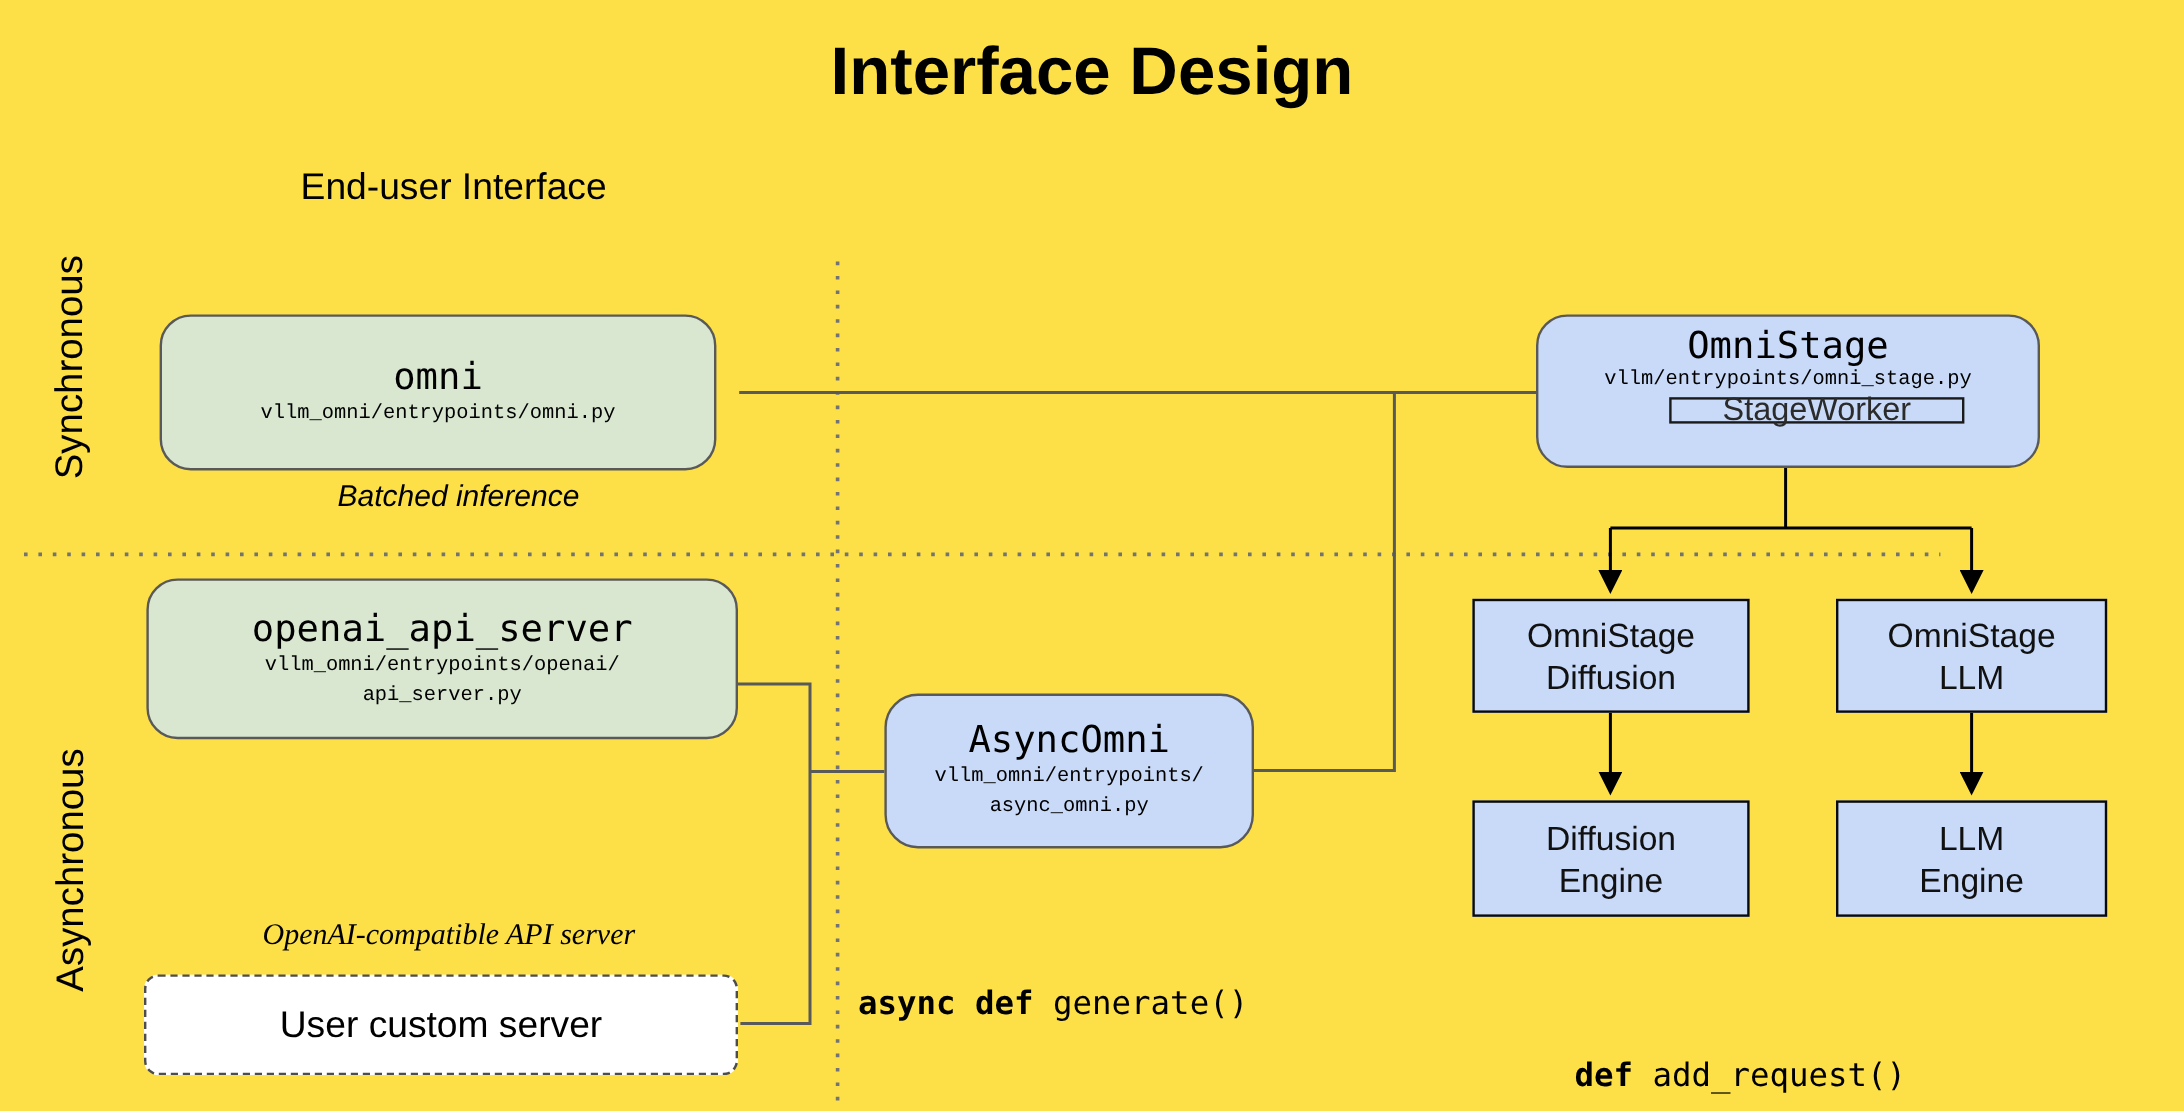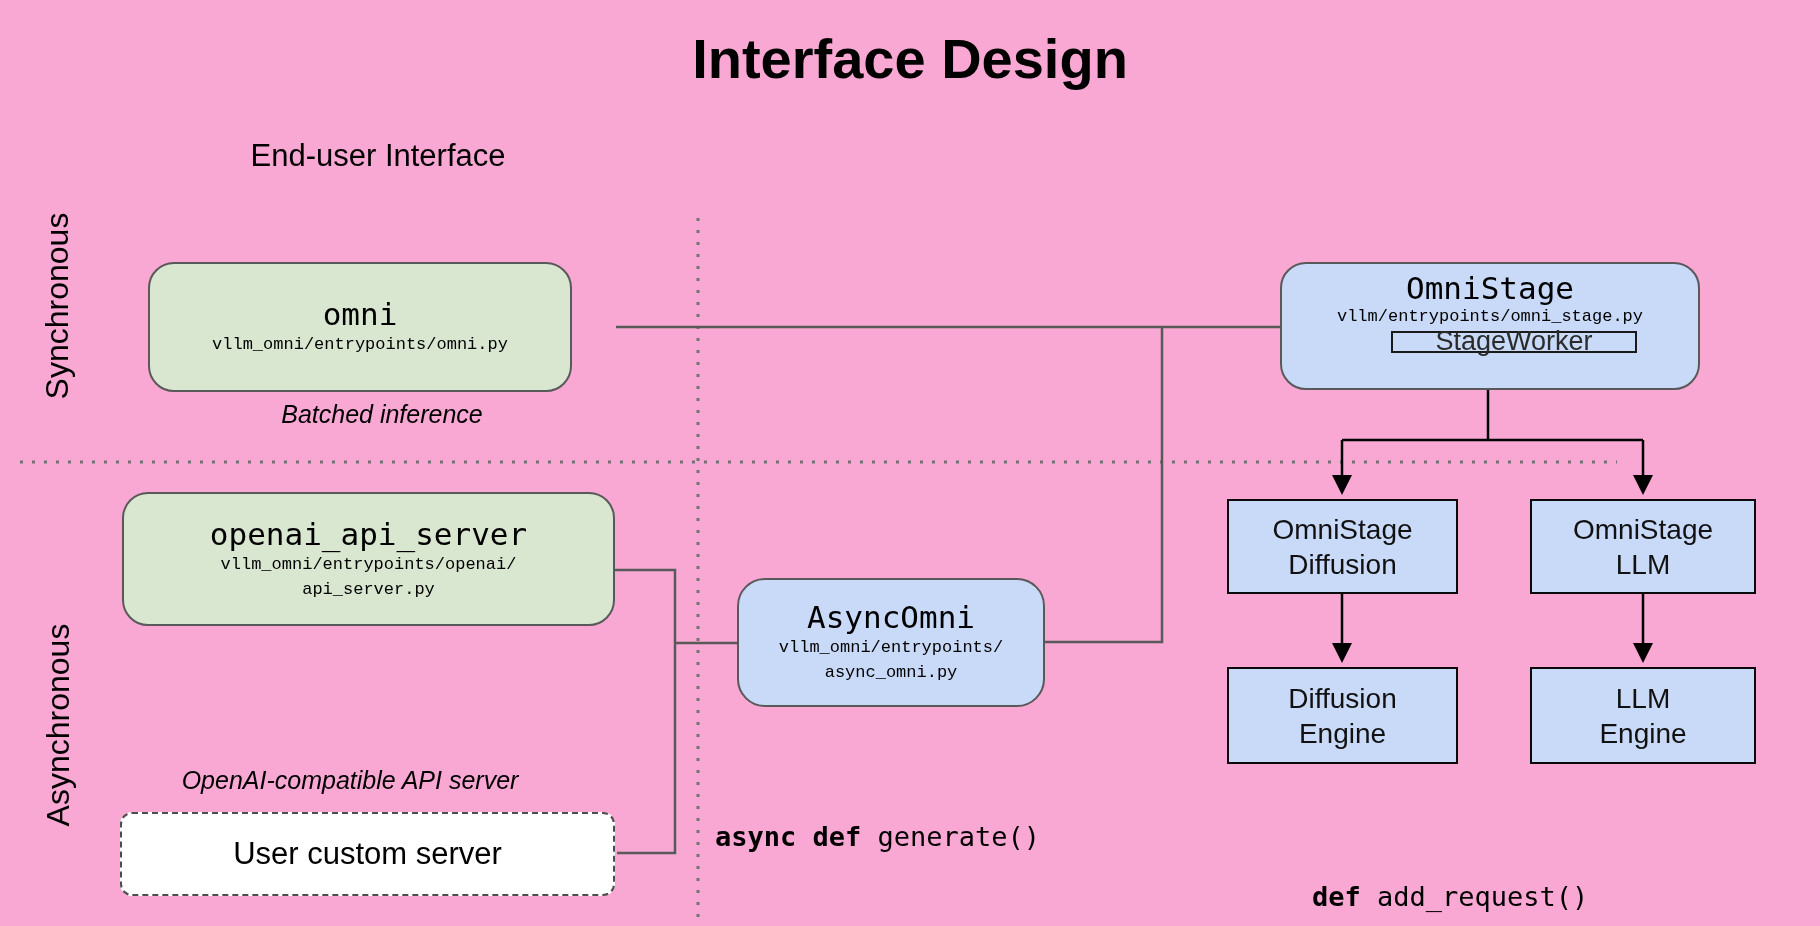--- a/index.html
+++ b/index.html
@@ -1,17 +1,17 @@
 <!DOCTYPE html>
 <html><head>
 <meta charset="utf-8">
 <style>
   html,body { margin:0; padding:0; background:#ffffff; }
   #canvas {
-    position:relative; width:1820px; height:926px; background:#f9a8d4;
+    position:relative; width:1820px; height:926px; background:#fde047;
     font-family:"Liberation Sans", sans-serif; color:#000; overflow:hidden;
   }
   .abs { position:absolute; }
   #title {
     left:0; top:26px; width:1820px; text-align:center;
     font-size:56px; font-weight:700; letter-spacing:0px;
   }
   .col-header { font-size:31px; font-weight:400; text-align:center; }
   .col-path   { font-family:"DejaVu Sans Mono", monospace; font-size:17px; text-align:center; }
   .vlabel {
@@ -80,32 +80,32 @@
   </svg>
 
   <div class="abs" id="title">Interface Design</div>
 
   <div class="abs col-header" style="left:128px; top:138px; width:500px;">End-user Interface</div>
 
 
   <div class="abs vlabel" style="left:-65px; top:286px; width:244px; height:40px;">Synchronous</div>
   <div class="abs vlabel" style="left:-72px; top:705px; width:260px; height:40px;">Asynchronous</div>
 
-  <div class="rounded-node green" style="left:148px; top:262px; width:424px; height:130px;">
+  <div class="rounded-node green" style="left:133px; top:262px; width:464px; height:130px;">
     <div class="node-title">omni</div>
     <div class="node-path">vllm_omni/entrypoints/omni.py</div>
   </div>
   <div class="caption" style="left:148px; top:400px; width:468px;">Batched inference</div>
 
-  <div class="rounded-node green" style="left:122px; top:492px; width:493px; height:134px;">
+  <div class="rounded-node green" style="left:122px; top:482px; width:493px; height:134px;">
     <div class="node-title">openai_api_server</div>
     <div class="node-path">vllm_omni/entrypoints/openai/</div>
     <div class="node-path">api_server.py</div>
   </div>
-  <div class="caption" style="left:100px; top:766px; width:500px;">OpenAI-compatible API server</div>
+  <div class="caption" style="left:124px; top:766px; width:500px;font-family:Liberation Serif, serif;">OpenAI-compatible API server</div>
 
   <div class="dashed-node" style="left:120px; top:812px; width:495px; height:84px;">
     <div>User custom server</div>
   </div>
 
   <div class="rounded-node blue" style="left:737px; top:578px; width:308px; height:129px; border-radius:28px;">
     <div class="node-title">AsyncOmni</div>
     <div class="node-path">vllm_omni/entrypoints/</div>
     <div class="node-path">async_omni.py</div>
   </div>

